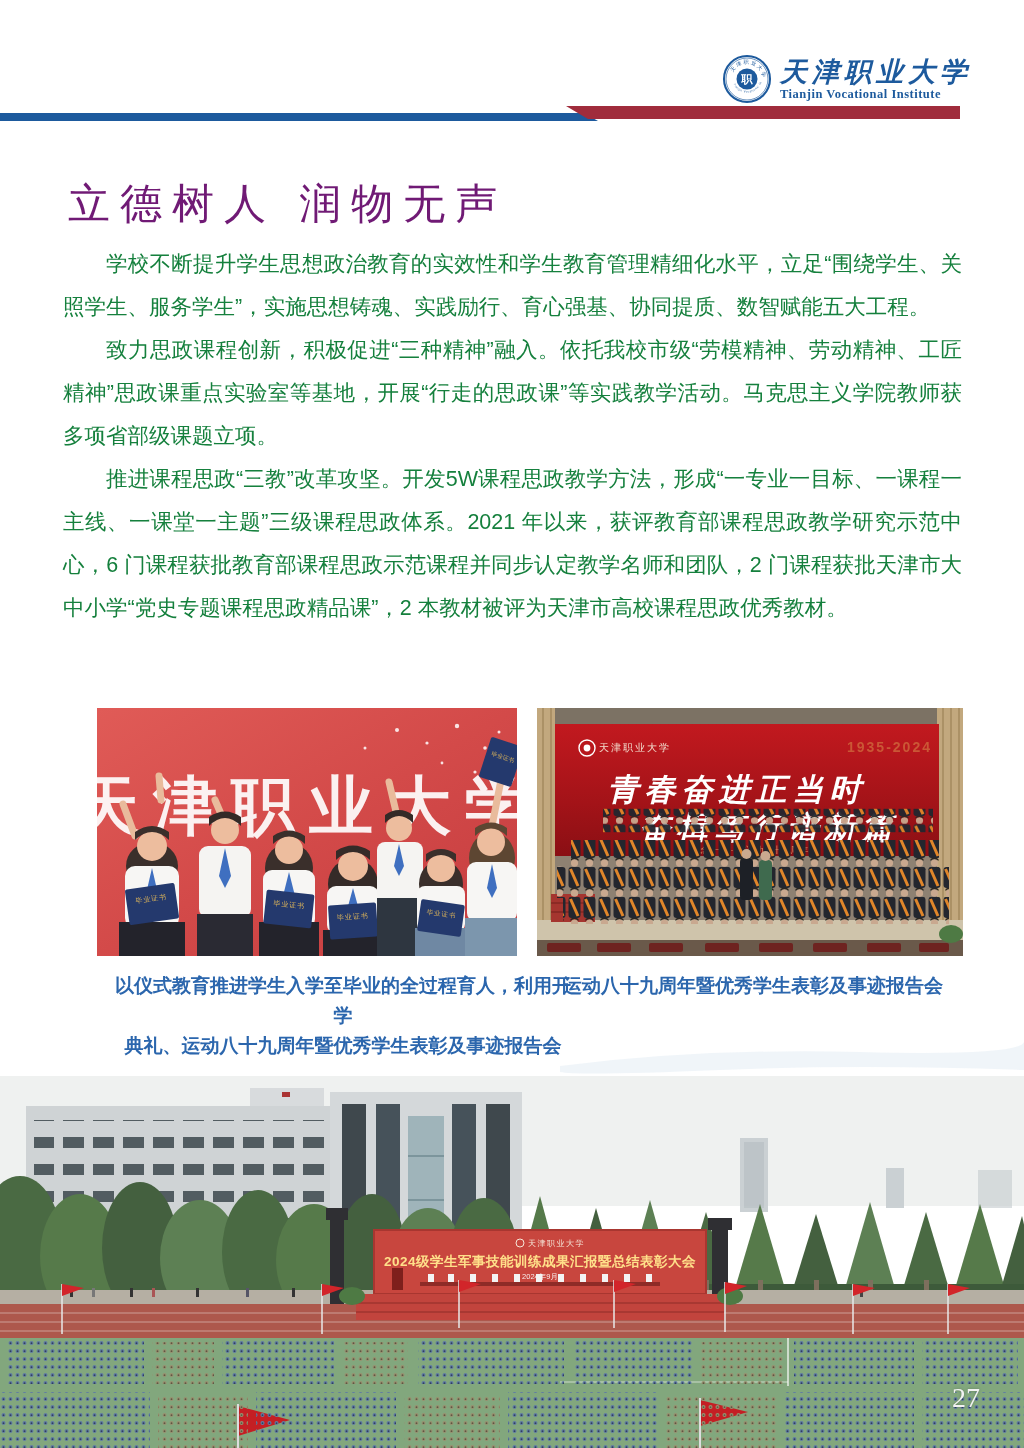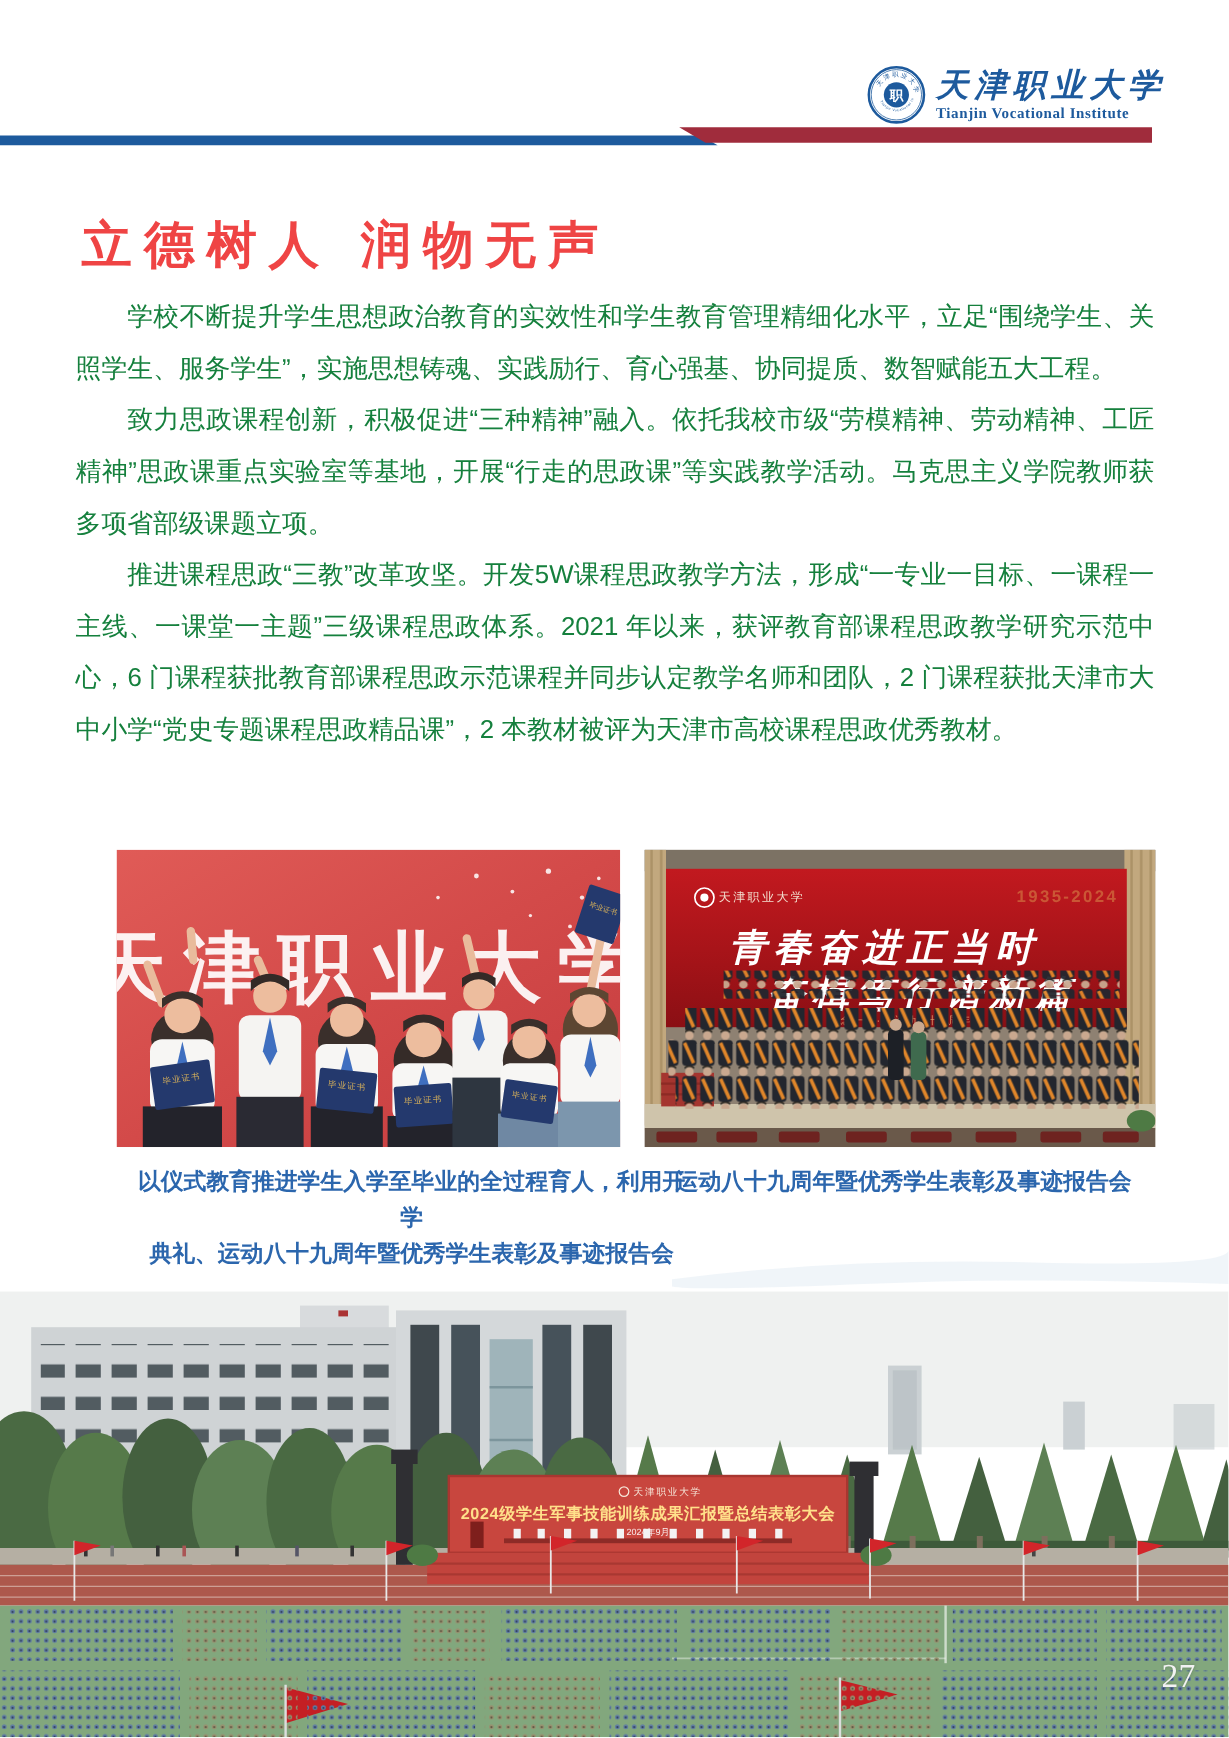--- a/index.html
+++ b/index.html
@@ -12,37 +12,37 @@
   
   .brand { position:absolute; left:722px; top:46px; width:250px; height:66px; display:flex; align-items:center; }
   .brand-names { margin-left:8px; }
   .brand-cn { font-family:"DejaVu Serif", serif; font-weight:bold; font-style:italic;
     color:#1d5a9d; font-size:27px; letter-spacing:5px; white-space:nowrap; line-height:30px; }
   .brand-en { font-family:"Liberation Serif", serif; font-weight:bold; color:#1d5a9d;
     font-size:12.5px; letter-spacing:0.5px; white-space:nowrap; }
   .divider { position:absolute; left:0; top:105px; width:1024px; height:22px; }
   
   .title { position:absolute; left:68px; top:176px; width:700px;
-    font-family:"DejaVu Serif", serif; font-weight:bold; color:#ef4444;
+    font-family:"DejaVu Serif", serif; font-weight:normal; color:#701a75;
     font-size:42px; letter-spacing:10px; }
   .article { position:absolute; left:63px; top:243px; width:899px;
     font-size:21.5px; line-height:43px; color:#15803d; text-align:justify; }
   .article p { text-indent:2em; }
   
   .photo { position:absolute; overflow:hidden; }
   .photo-left  { left:97px;  top:708px; width:420px; height:248px; }
   .photo-right { left:537px; top:708px; width:426px; height:248px; }
   .caption { position:absolute; top:971px; text-align:center;
     color:#2b66ad; font-weight:bold; font-size:19px; line-height:30px; }
   .caption-left  { left:75px;  width:460px;margin-left:38px; }
   .caption-right { left:523px; width:460px; }
   .swoosh { position:absolute; left:560px; top:1036px; width:464px; height:42px; }
   .photo-bottom { position:absolute; left:0; top:1076px; width:1024px; height:372px; }
   .page-num { position:absolute; left:952px; top:1382px; width:60px;
-    color:#f2f2f2; font-size:28px; font-family:"Liberation Serif", serif; text-align:center;
+    color:#f2f2f2; font-size:28px; font-family:"Liberation Serif", serif; text-align:left;
     text-shadow:0 0 3px rgba(0,0,0,0.25); }
 </style>
 </head>
 <body>
 
 <div class="page">
 
   <div class="brand">
     <svg width="62" height="62" viewBox="0 0 62 62">
       <circle cx="31" cy="31" r="28.5" fill="#ffffff" stroke="#1d5a9d" stroke-width="2.6"></circle>

